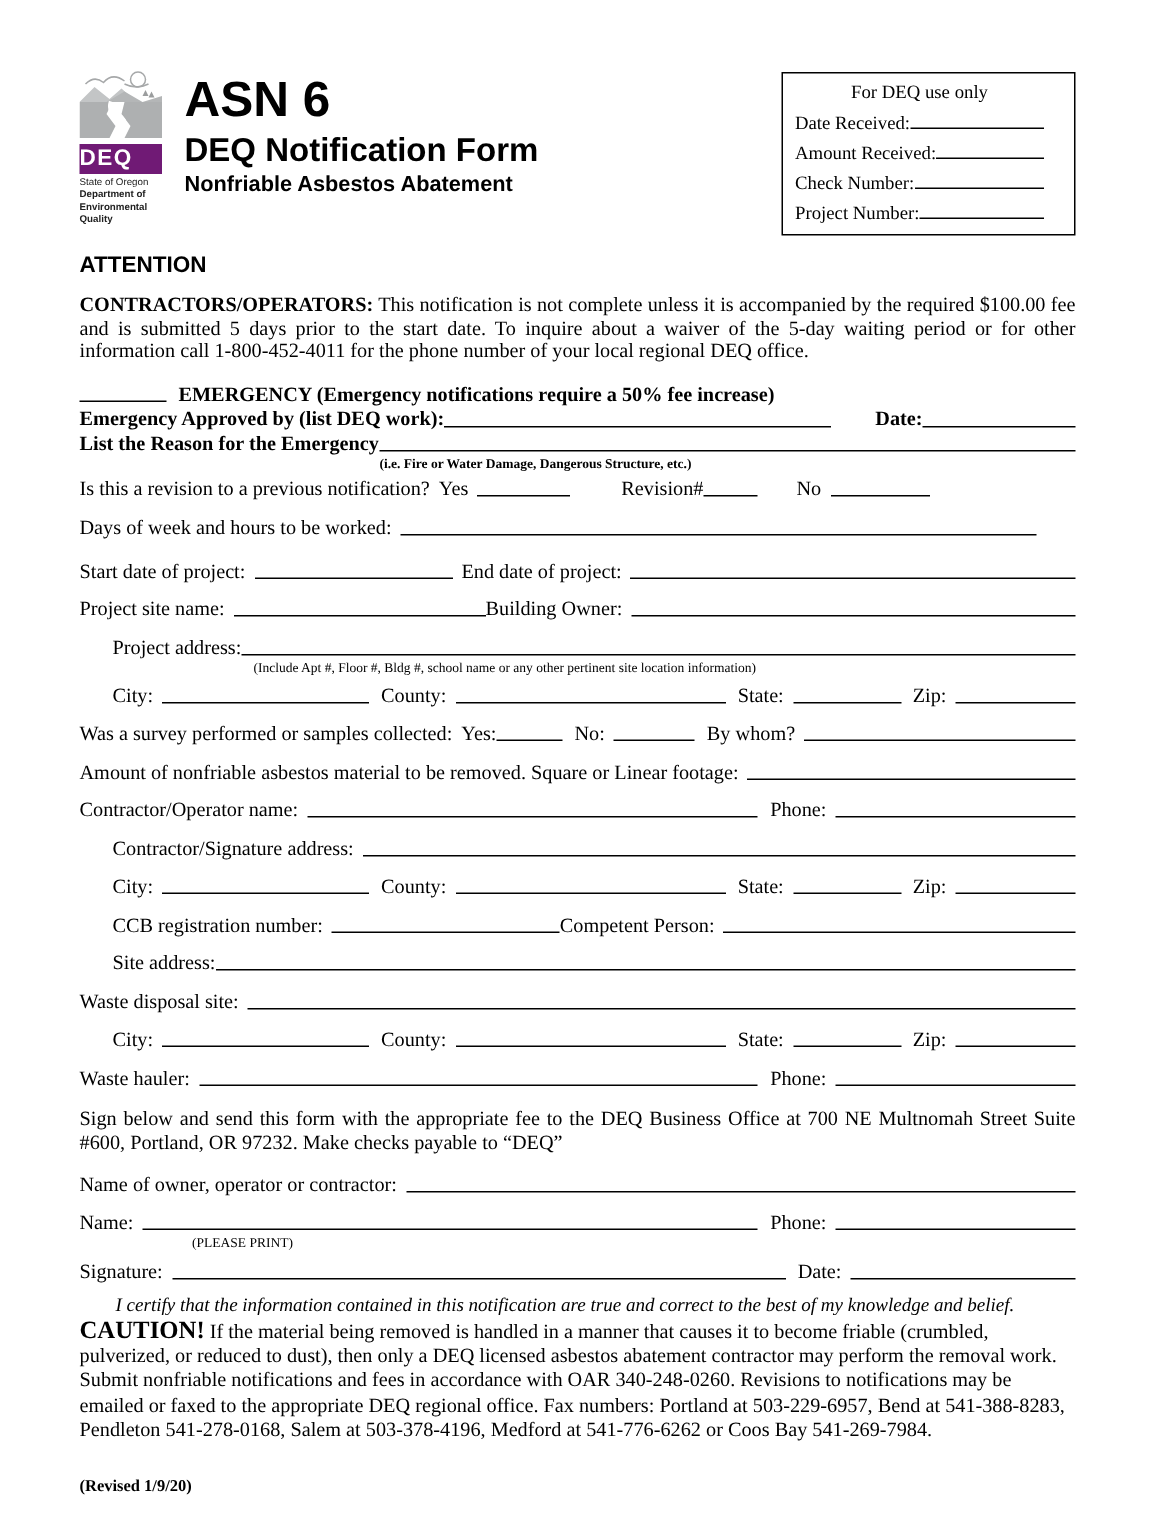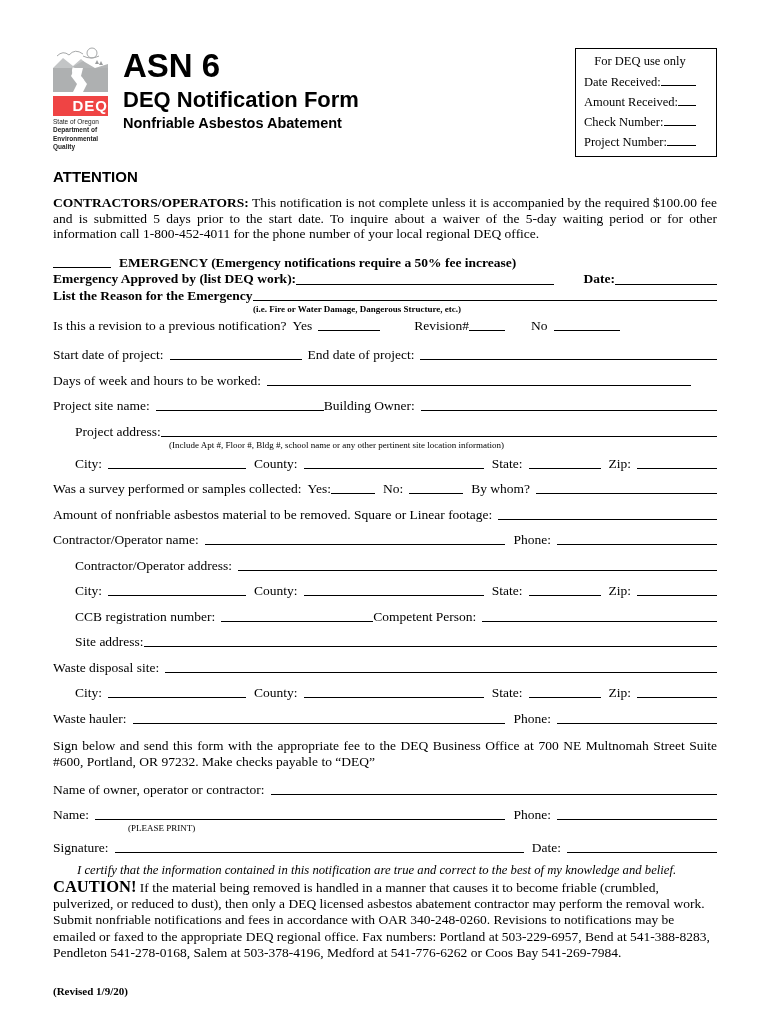--- a/index.html
+++ b/index.html
@@ -8,33 +8,33 @@
     width:770px; height:1024px; overflow:hidden;
     font-family:"Liberation Serif", serif;
     font-size:13.5px; color:#000;
   }
   .page { position:relative; width:770px; height:1024px; padding:46px 53px 0 53px; }
 
   
   .header { position:relative; display:flex; margin-bottom:4px; min-height:116px; }
   .logo { width:56px; flex:0 0 56px; }
   .logo-deq {
-    width:55px; background:#ef4444; color:#fff; text-align:right;
+    width:55px; background:#701a75; color:#fff; text-align:left;
     font-family:"Liberation Sans", sans-serif; font-weight:bold;
     font-size:15px; line-height:20px; letter-spacing:1px;
   }
   .logo-org { margin-top:2px; font-family:"Liberation Sans", sans-serif; font-size:6.5px; line-height:1.3; color:#222; }
   .logo-org .b { font-weight:bold; }
   .titles { margin-left:14px; padding-top:2px; font-family:"Liberation Sans", sans-serif; font-weight:bold; }
   .t1 { font-size:33px; line-height:36px; }
   .t2 { font-size:22px; line-height:26px; margin-top:3px; }
   .t3 { font-size:14.5px; line-height:18px; margin-top:1px; }
 
   .usebox {
-    position:absolute; top:2px; right:0; width:142px;
+    position:absolute; top:2px; right:0; width:196px;
     border:1.5px solid #000; padding:5px 20px 7px 8px; font-size:12.5px;
   }
   .usebox-title { text-align:center; margin-bottom:2px; }
   .usebox-row { display:flex; align-items:flex-end; margin-top:6px; line-height:14px; }
 
   
   .bl { border-bottom:1px solid #000; height:6px; margin-bottom:3px; }
   .flex1 { flex:1 1 auto; }
   .fr { display:flex; align-items:flex-end; line-height:17px; margin-top:8.5px; }
   .fr .lbl { white-space:nowrap; }
@@ -137,30 +137,30 @@
   <div class="fr" style="margin-top:2px">
     <span class="lbl">Is this a revision to a previous notification?</span>
     <span class="lbl gap6">Yes</span>
     <span class="bl gap6" style="width:62px"></span>
     <span class="lbl" style="margin-left:34px">Revision#</span>
     <span class="bl" style="width:36px"></span>
     <span class="lbl" style="margin-left:26px">No</span>
     <span class="bl gap6" style="width:66px"></span>
   </div>
 
+  <div class="fr">
+    <span class="lbl">Days of week and hours to be worked:</span>
+    <span class="bl flex1 gap6" style="margin-right:26px"></span>
+  </div>
+
   <div class="fr" style="margin-top:12px">
     <span class="lbl">Start date of project:</span>
     <span class="bl gap6" style="width:132px"></span>
     <span class="lbl gap6">End date of project:</span>
     <span class="bl flex1 gap6"></span>
-  </div>
-
-  <div class="fr">
-    <span class="lbl">Days of week and hours to be worked:</span>
-    <span class="bl flex1 gap6" style="margin-right:26px"></span>
   </div>
 
   <div class="fr">
     <span class="lbl">Project site name:</span>
     <span class="bl gap6" style="width:168px"></span>
     <span class="lbl">Building Owner:</span>
     <span class="bl flex1 gap6"></span>
   </div>
 
   <div class="fr ind">
@@ -197,21 +197,21 @@
   </div>
 
   <div class="fr">
     <span class="lbl">Contractor/Operator name:</span>
     <span class="bl flex1 gap6"></span>
     <span class="lbl gap8">Phone:</span>
     <span class="bl gap6" style="width:160px"></span>
   </div>
 
   <div class="fr ind">
-    <span class="lbl">Contractor/Operator address:</span>
+    <span class="lbl">Contractor/Signature address:</span>
     <span class="bl flex1 gap6"></span>
   </div>
 
   <div class="fr ind">
     <span class="lbl">City:</span>
     <span class="bl gap6" style="width:138px"></span>
     <span class="lbl gap8">County:</span>
     <span class="bl flex1 gap6"></span>
     <span class="lbl gap8">State:</span>
     <span class="bl gap6" style="width:72px"></span>

